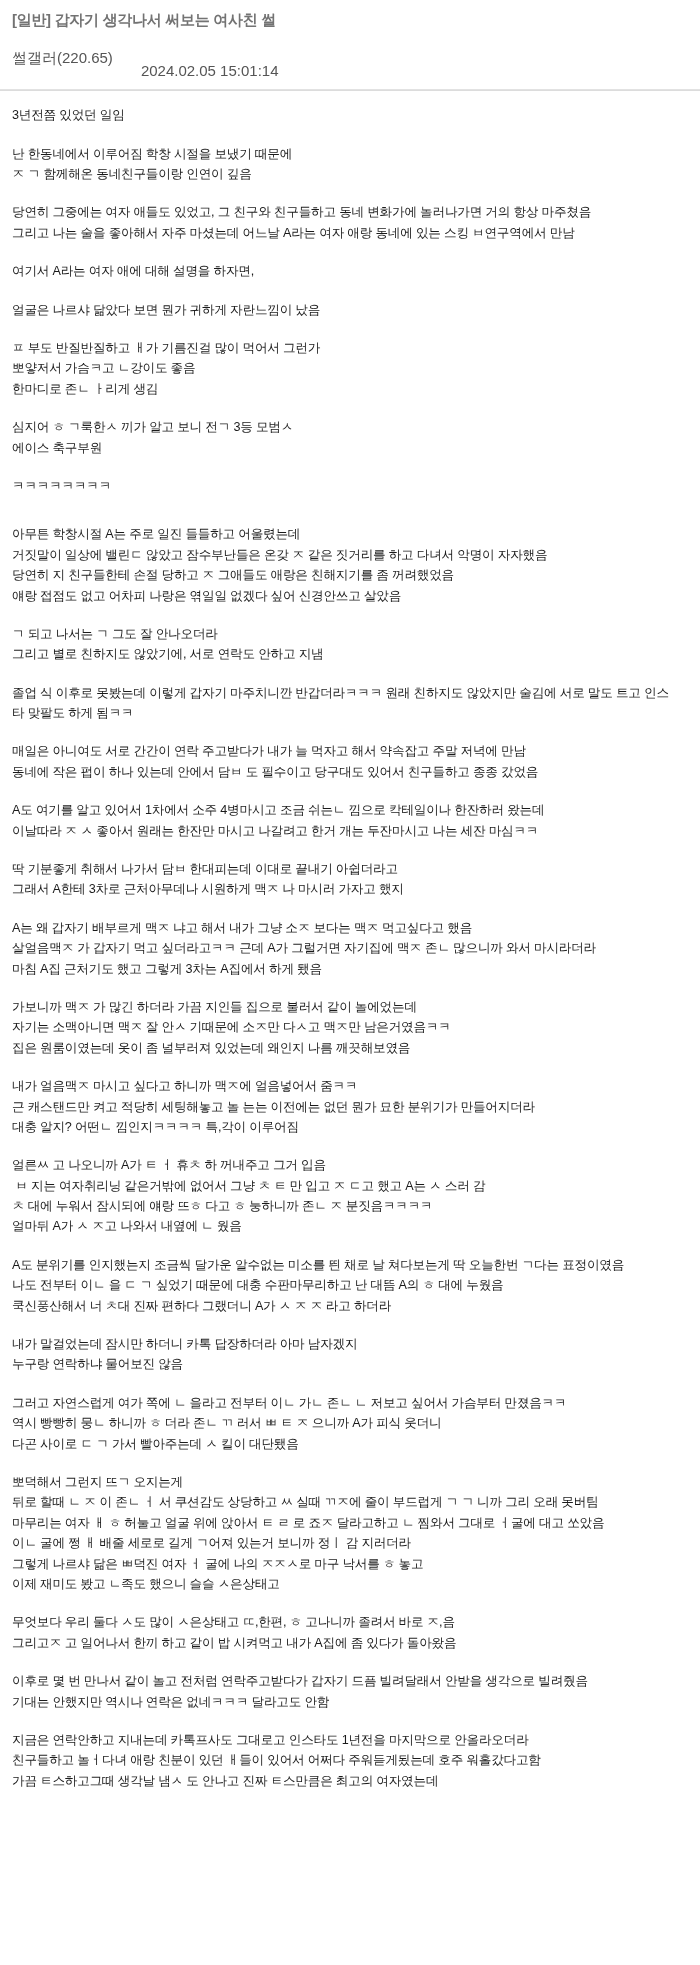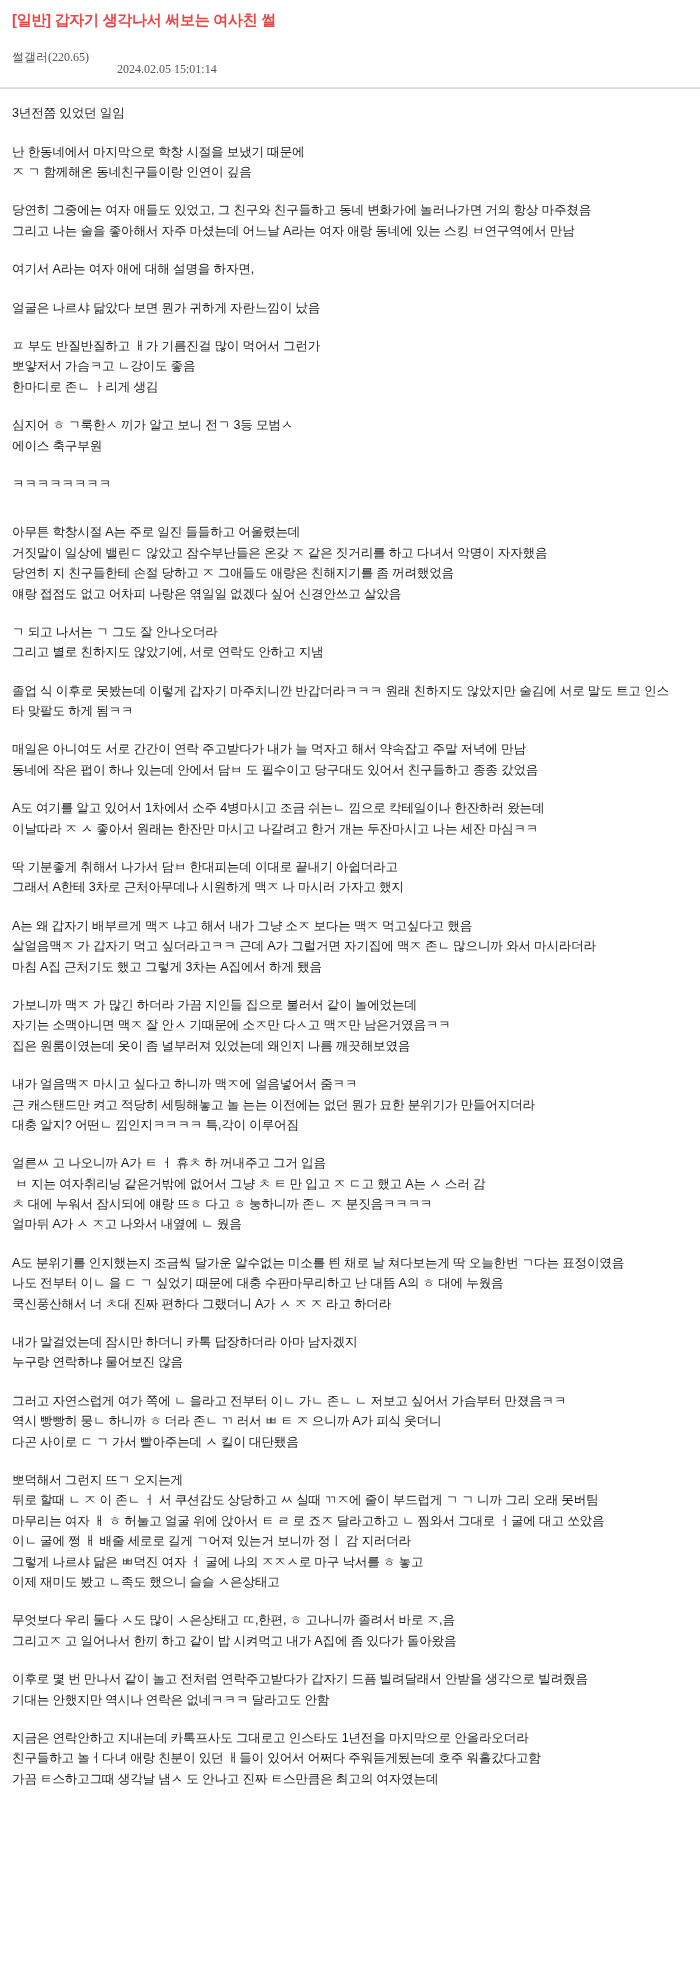--- a/index.html
+++ b/index.html
@@ -17,35 +17,34 @@
     margin: 0 auto;
     background: #ffffff;
   }
   .header {
     padding: 10px 12px 6px 12px;
     border-bottom: 1px solid #e2e2e2;
   }
   .title-line {
     font-size: 15px;
     font-weight: bold;
-    color: #ef4444;
+    color: #737373;
     letter-spacing: -0.3px;
     line-height: 1.35;
     margin: 0 0 8px 0;
   }
   .title-prefix {
     font-weight: bold;
   }
   .meta-row {
     display: flex;
     align-items: center;
-    font-size: 12px;
+    font-size: 15px;
     color: #555555;
     padding-bottom: 4px;
-    font-family: Liberation Serif, serif;
   }
   .meta-gallery {
     margin-right: 28px;
     white-space: nowrap;
   }
   .meta-date {
     white-space: nowrap;
     margin-top: 24px;
   }
   .divider {
@@ -82,21 +81,21 @@
     <div class="meta-row">
       <span class="meta-gallery">썰갤러(220.65)</span>
       <span class="meta-date">2024.02.05 15:01:14</span>
     </div>
   </div>
 
   <div class="divider"></div>
 
   <div class="body">
     <p class="para">3년전쯤 있었던 일임</p>
-    <p class="para">난 한동네에서 마지막으로 학창 시절을 보냈기 때문에
+    <p class="para">난 한동네에서 이루어짐 학창 시절을 보냈기 때문에
 ㅈ ㄱ 함께해온 동네친구들이랑 인연이 깊음</p>
     <p class="para">당연히 그중에는 여자 애들도 있었고, 그 친구와 친구들하고 동네 변화가에 놀러나가면 거의 항상 마주쳤음
 그리고 나는 술을 좋아해서 자주 마셨는데 어느날 A라는 여자 애랑 동네에 있는 스킹 ㅂ연구역에서 만남</p>
     <p class="para">여기서 A라는 여자 애에 대해 설명을 하자면,</p>
     <p class="para">얼굴은 나르샤 닮았다 보면 뭔가 귀하게 자란느낌이 났음</p>
     <p class="para">ㅍ 부도 반질반질하고 ㅐ가 기름진걸 많이 먹어서 그런가
 뽀얗저서 가슴ㅋ고 ㄴ강이도 좋음
 한마디로 존ㄴ ㅏ리게 생김</p>
     <p class="para">심지어 ㅎ ㄱ룩한ㅅ 끼가 알고 보니 전ㄱ 3등 모범ㅅ
 에이스 축구부원</p>

